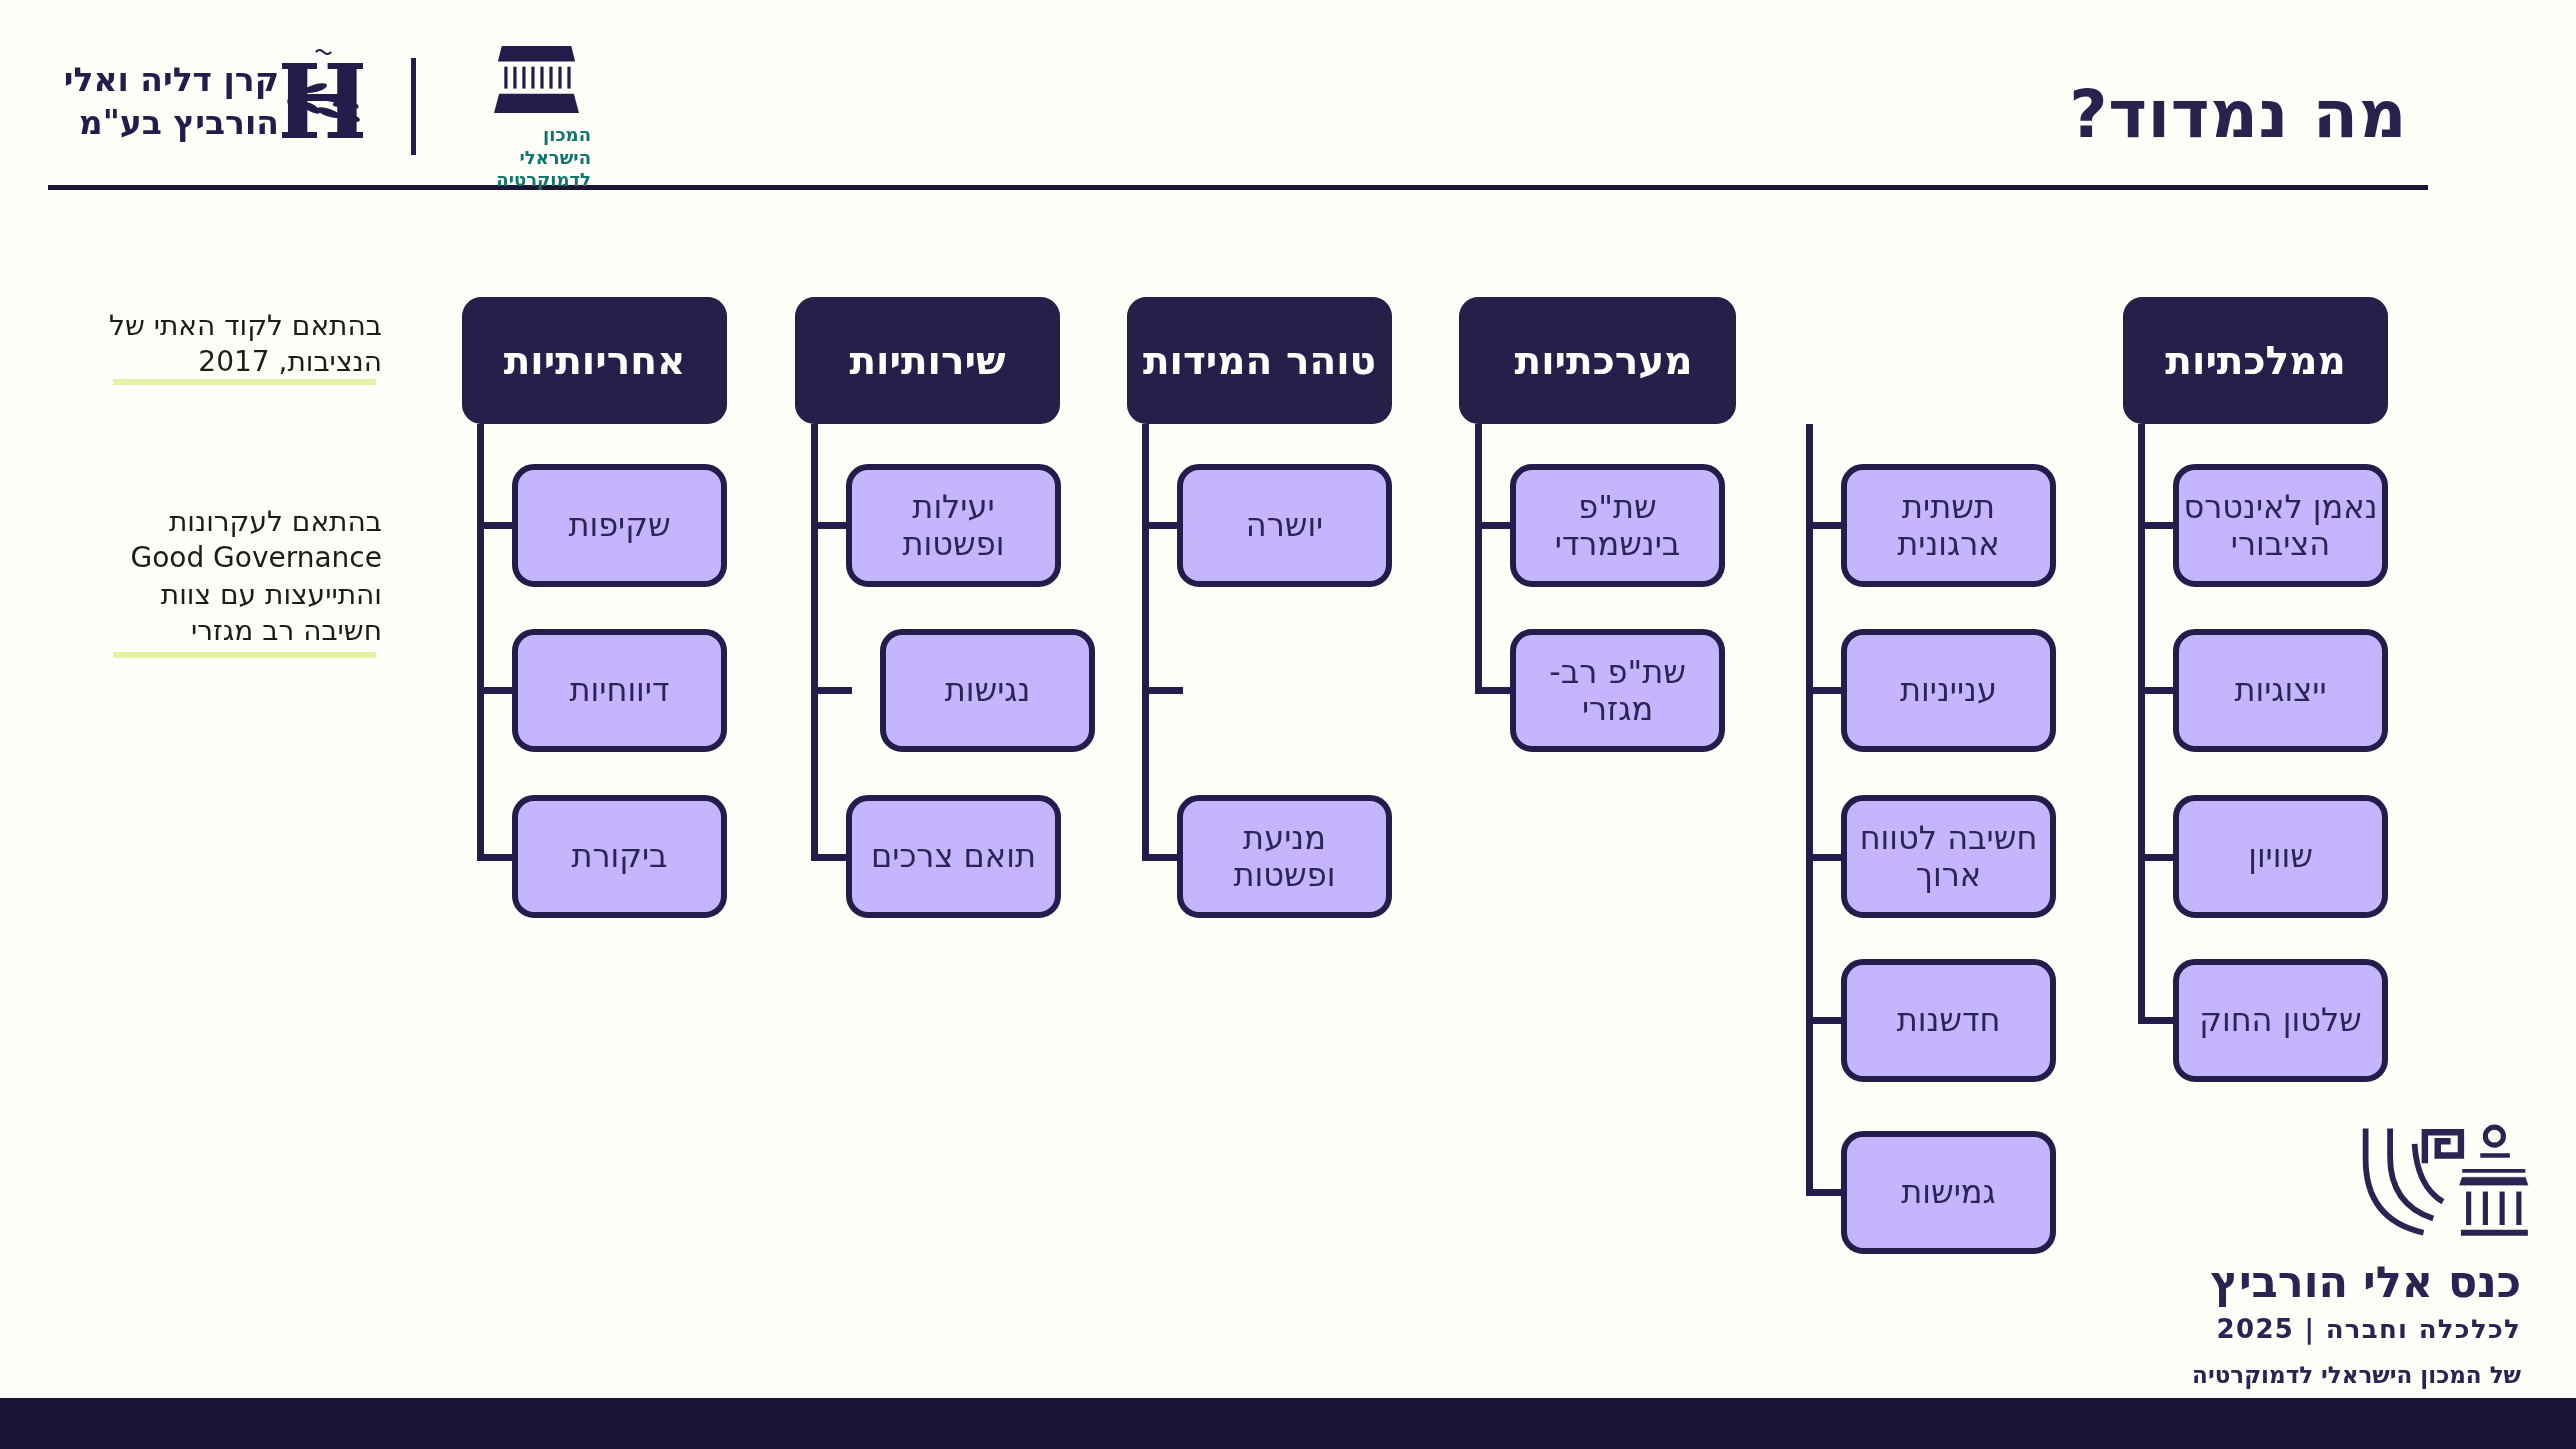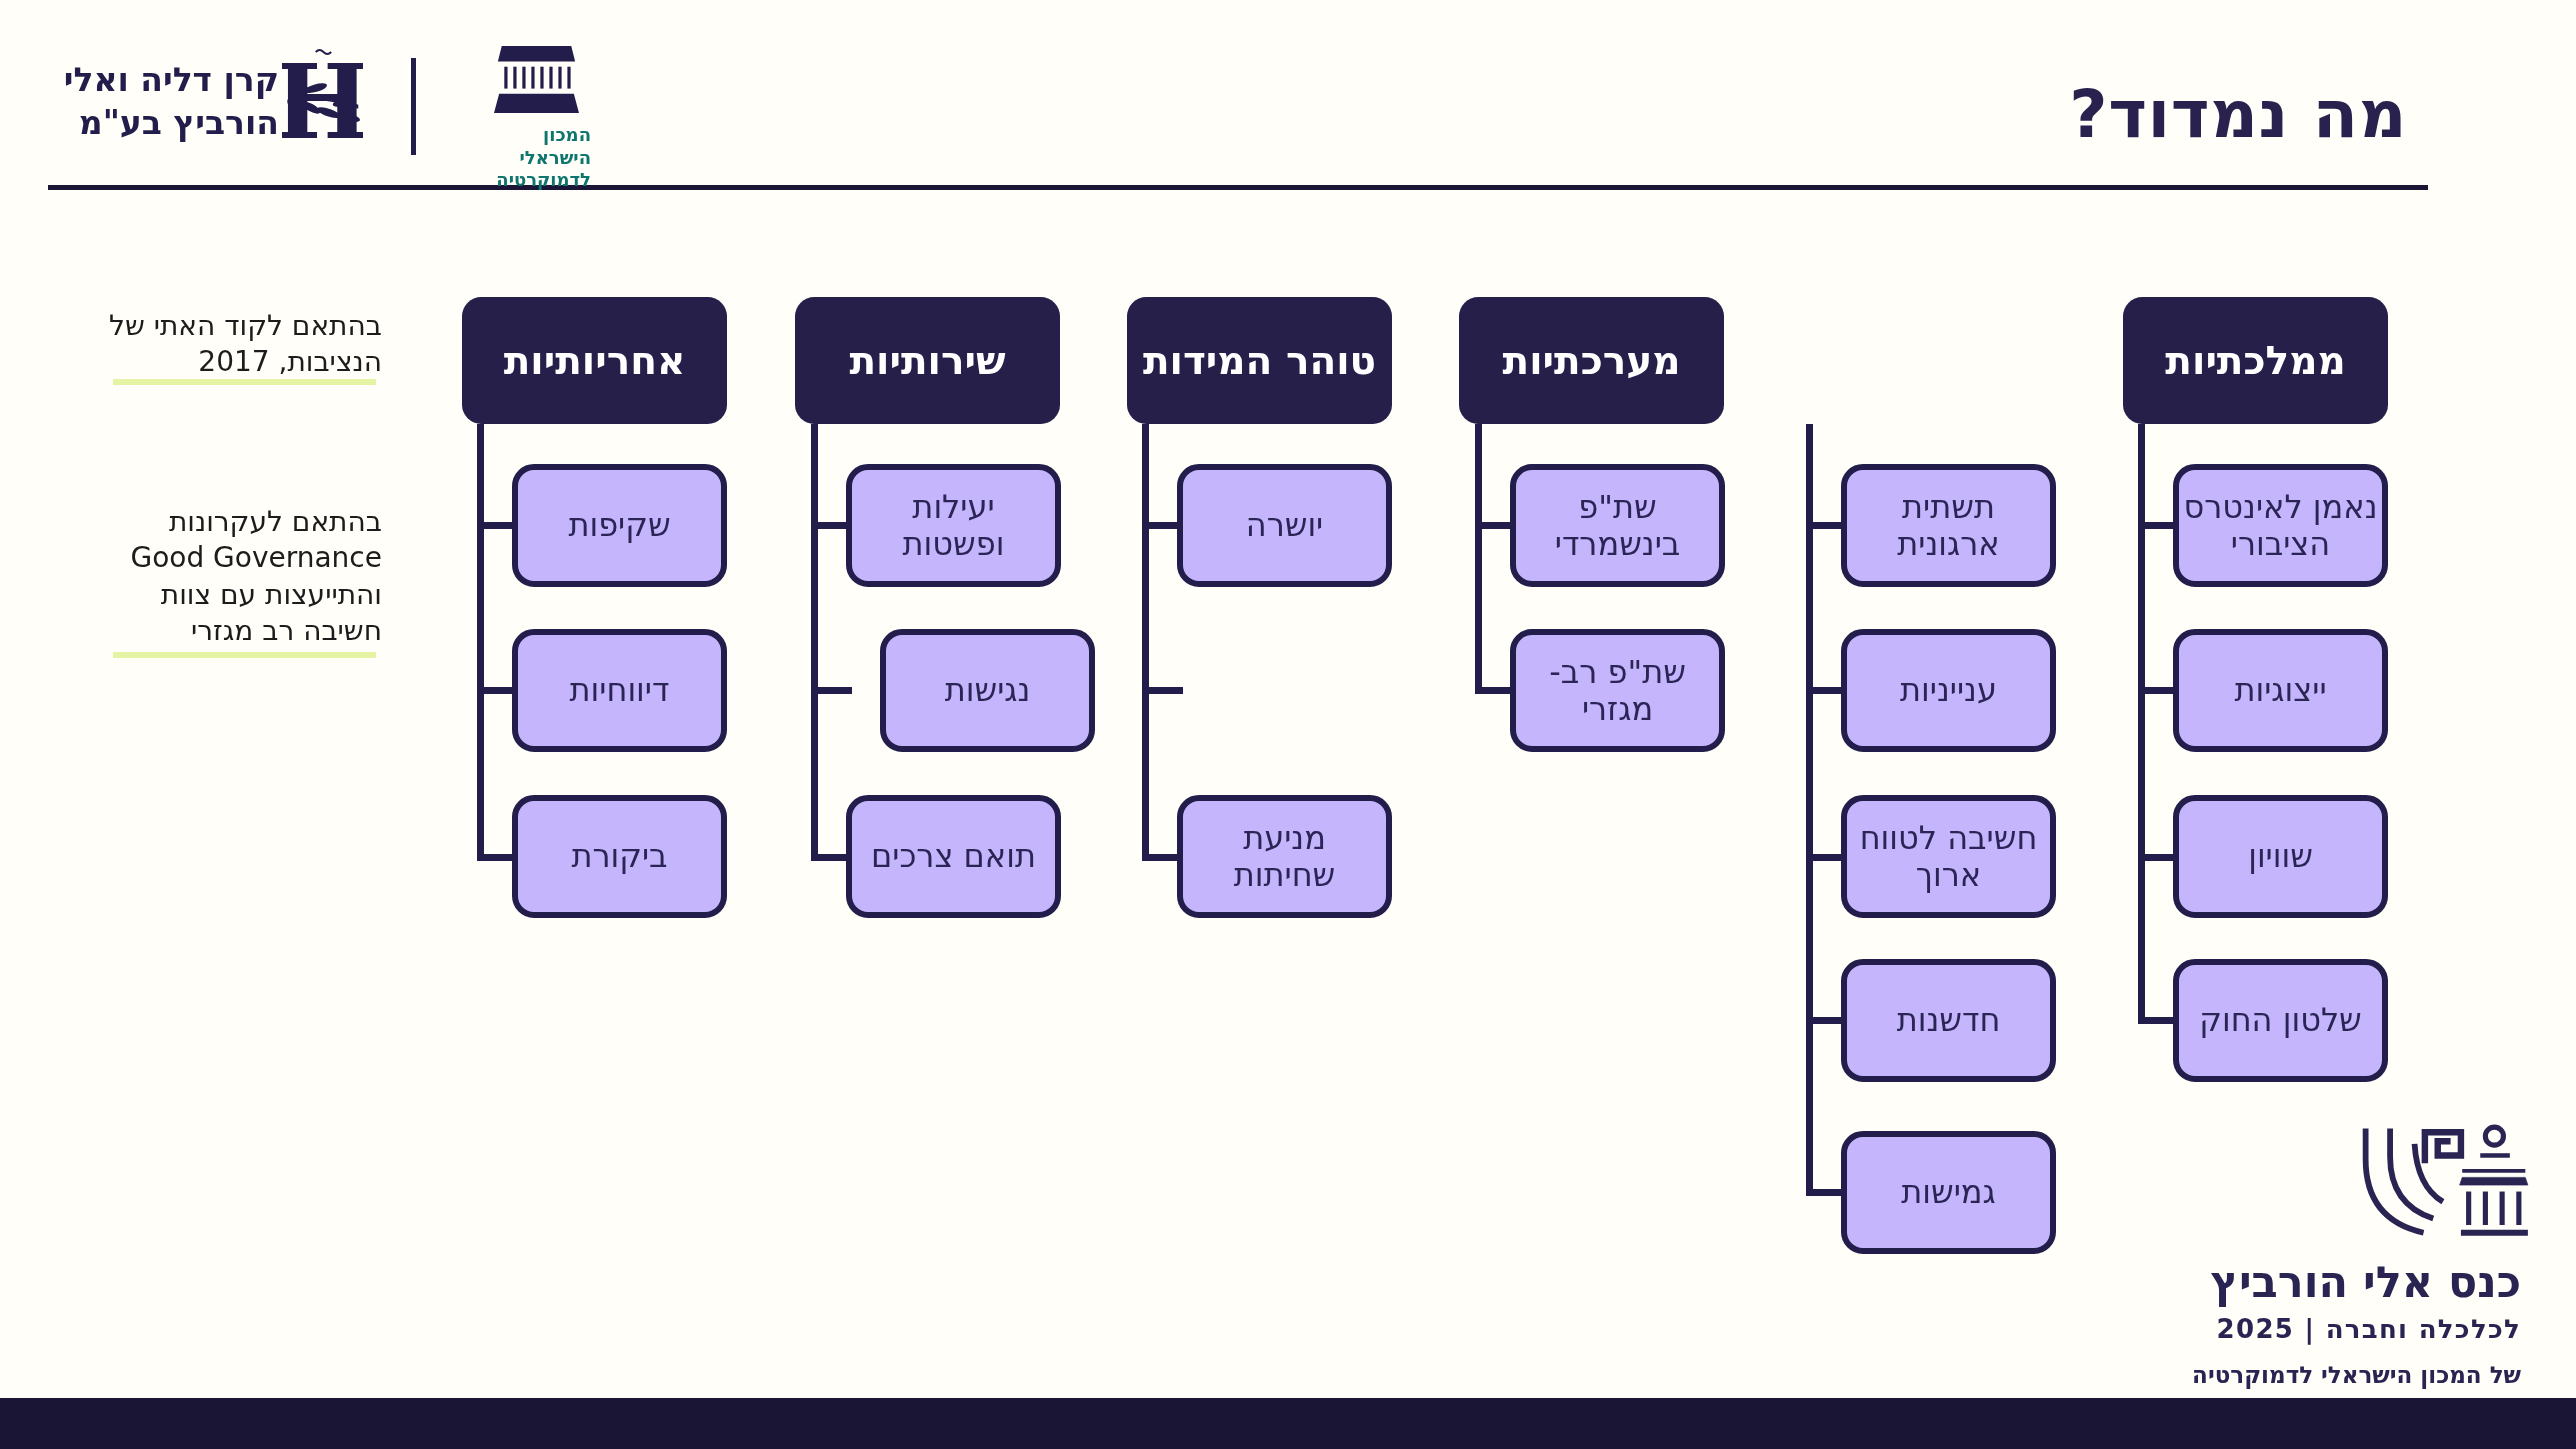--- a/index.html
+++ b/index.html
@@ -134,22 +134,22 @@
       <div class="pillar-child" style="left: 880px; top: 629px;">נגישות</div>
       <div class="connector" style="left: 811px; top: 854px; width: 41px; height: 7px;"></div>
       <div class="pillar-child" style="left: 846px; top: 795px;">תואם צרכים</div>
       <div class="pillar-header" style="left: 1127px; top: 297px;">טוהר המידות</div>
       <div class="connector" style="left: 1142px; top: 424px; width: 7px; height: 436px;"></div>
       <div class="connector" style="left: 1142px; top: 522px; width: 41px; height: 7px;"></div>
       <div class="pillar-child" style="left: 1177px; top: 464px;">יושרה</div>
       <div class="connector" style="left: 1142px; top: 687px; width: 41px; height: 7px;"></div>
       <div class="connector" style="left: 1142px; top: 854px; width: 41px; height: 7px;"></div>
       <div class="pillar-child" style="left: 1177px; top: 795px;">מניעת
-שחיתות</div>
-      <div class="pillar-header" style="left: 1459px; top: 297px;">מערכתיות</div>
+ופשטות</div>
+      <div class="pillar-header" style="left: 1459px; top: 297px; padding-left: 12px;">מערכתיות</div>
       <div class="connector" style="left: 1475px; top: 424px; width: 7px; height: 270px;"></div>
       <div class="connector" style="left: 1475px; top: 522px; width: 41px; height: 7px;"></div>
       <div class="pillar-child" style="left: 1510px; top: 464px;">שת"פ
 בינשמרדי</div>
       <div class="connector" style="left: 1475px; top: 687px; width: 41px; height: 7px;"></div>
       <div class="pillar-child" style="left: 1510px; top: 629px;">שת"פ רב-
 מגזרי</div>
       <div class="connector" style="left: 1806px; top: 424px; width: 7px; height: 772px;"></div>
       <div class="connector" style="left: 1806px; top: 522px; width: 41px; height: 7px;"></div>
       <div class="pillar-child" style="left: 1841px; top: 464px;">תשתית

